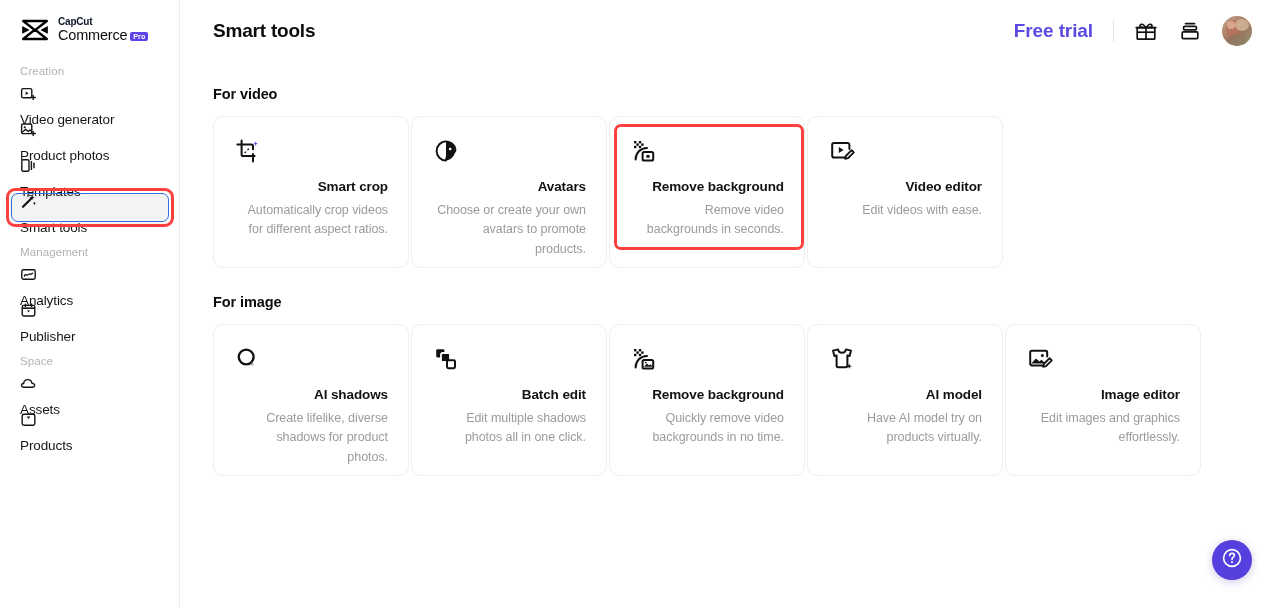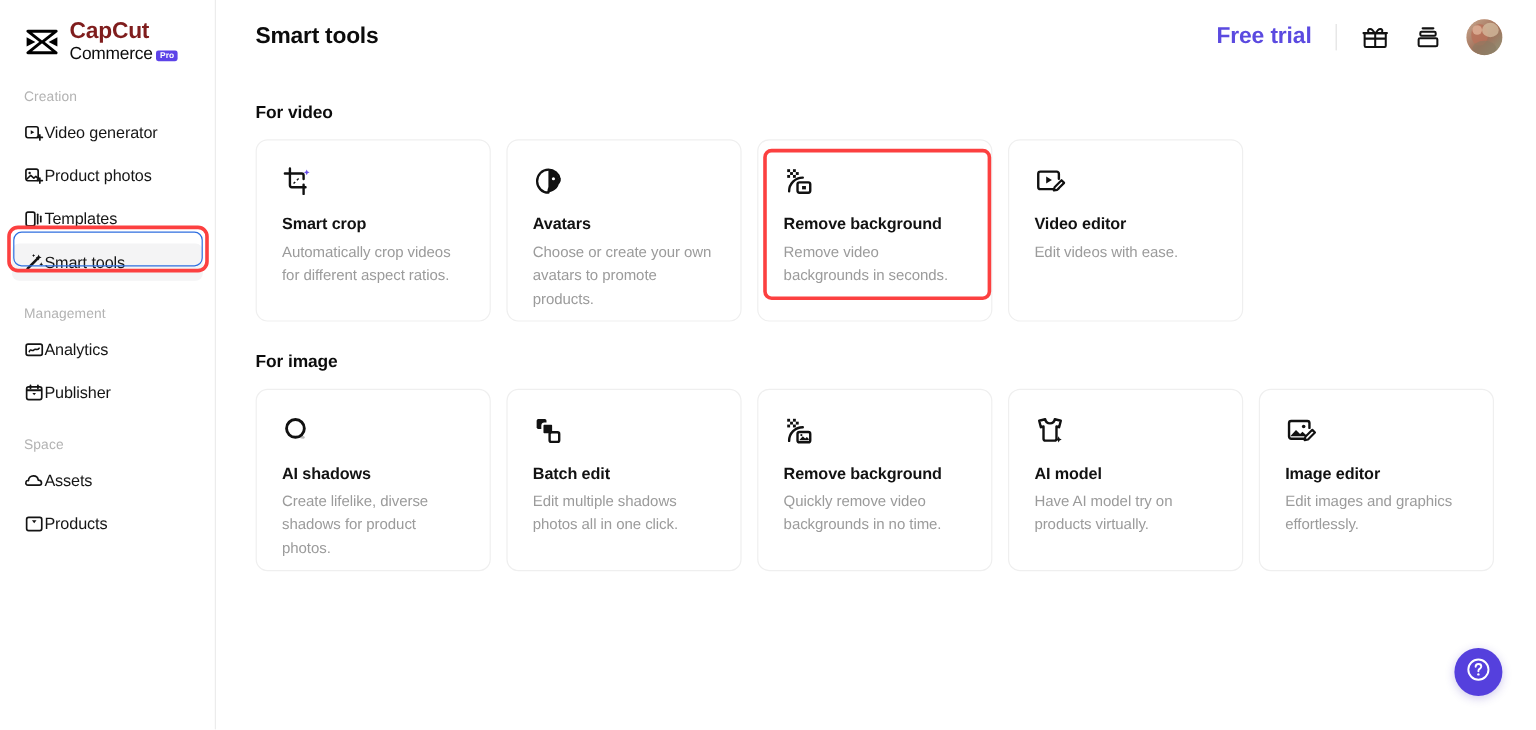--- a/index.html
+++ b/index.html
@@ -19,21 +19,21 @@
     flex-shrink: 0;
     position: relative;
   }
   .logo-wrap {
     display: flex; align-items: center; gap: 8px;
     padding: 17px 0 0 20px;
   }
   .logo-mark { width: 30px; height: 24px; flex-shrink: 0; }
   .logo-text { line-height: 1.08; }
   .logo-line1 {
-    font-size: 19px; font-weight: bold; color: #7f1d1d;
+    font-size: 10px; font-weight: bold; color: #0f172a;
     letter-spacing: -0.2px;
   }
   .logo-line2-row { display: flex; align-items: center; gap: 3px; }
   .logo-line2 {
     font-size: 14.5px; font-weight: normal; color: #0c0c0c;
     letter-spacing: -0.2px;
   }
   .pro-badge {
     background: #5c43e8; color: #ffffff;
     font-size: 7px; font-weight: bold;
@@ -41,24 +41,25 @@
     line-height: 1; letter-spacing: 0.1px;
     position: relative; top: 1px;
   }
 
   .nav-section-label {
     font-size: 11.5px; color: #b3b3b3;
     padding: 0 0 0 20px; margin-top: 22px; margin-bottom: 8px;
     letter-spacing: 0.1px;
   }
   .nav-item {
-    display: flex; align-items: center; 
+    display: flex; align-items: flex-start; gap: 10px;
     height: 31px; margin: 0 10px 5px 10px;
     padding-left: 10px; border-radius: 6px;
     cursor: pointer;
+    flex-direction: column;
   }
   .nav-item .ico { width: 17px; height: 17px; flex-shrink: 0; display: block; }
   .nav-label { font-size: 13.5px; color: #161616; letter-spacing: -0.1px; }
   .nav-item.active { background: #f4f4f5; }
 
   
   .annot-red {
     position: absolute;
     border: 3px solid #fc4040;
     border-radius: 9px;
@@ -106,21 +107,21 @@
 
   .content { padding: 0 33px; }
   .section-head {
     font-size: 14.5px; font-weight: bold; color: #0c0c0c;
     margin-bottom: 14px; letter-spacing: -0.1px;
   }
   .section { margin-bottom: 0; }
   .section-video { margin-top: 24px; }
   .section-image { margin-top: 26px; }
 
-  .card-row { display: flex; gap: 13px; }
+  .card-row { display: flex; gap: 2px; text-align: right; }
   .card {
     background: #ffffff;
     border: 1px solid #efefef;
     border-radius: 10px;
     height: 152px;
     padding: 21px 20px 0 21px;
     cursor: pointer;
     position: relative;
     flex-shrink: 0;
   }

